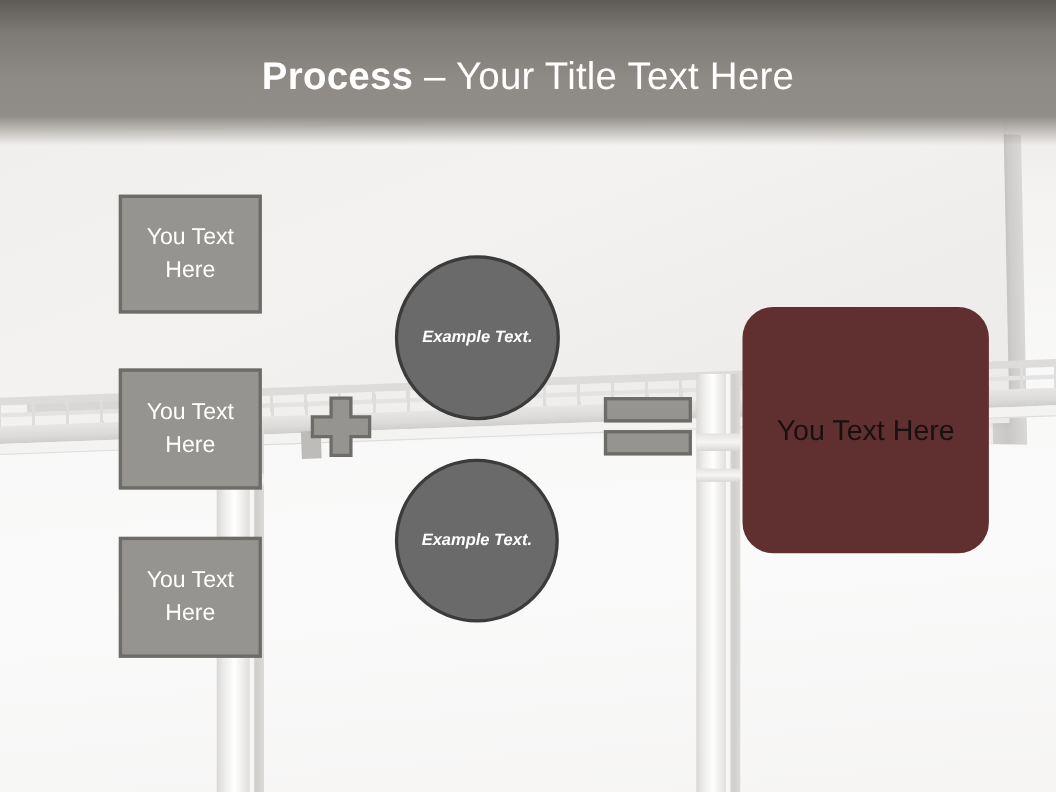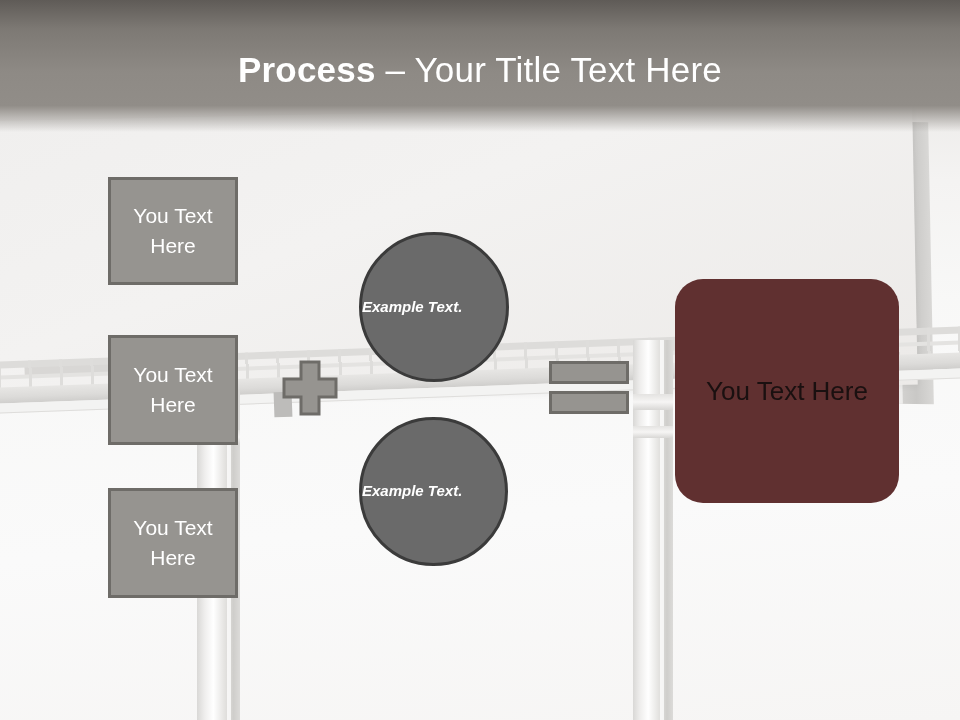--- a/index.html
+++ b/index.html
@@ -189,20 +189,21 @@
     border-radius: 50%;
     background: #6a6a6a;
     border: 3px solid #3b3b3b;
     color: #ffffff;
     font-size: 15px;
     font-weight: bold;
     font-style: italic;
     line-height: 1.5;
     display: flex;
     align-items: center;
+    justify-content: center;
     text-align: center;
     box-sizing: border-box;
   }
   .c1 { left: 359px; top: 232px; width: 150px; height: 150px; }
   .c2 { left: 359px; top: 417px; width: 149px; height: 149px; }
 
   .plus-shape {
     position: absolute;
     left: 281px; top: 359px;
     width: 58px; height: 58px;

